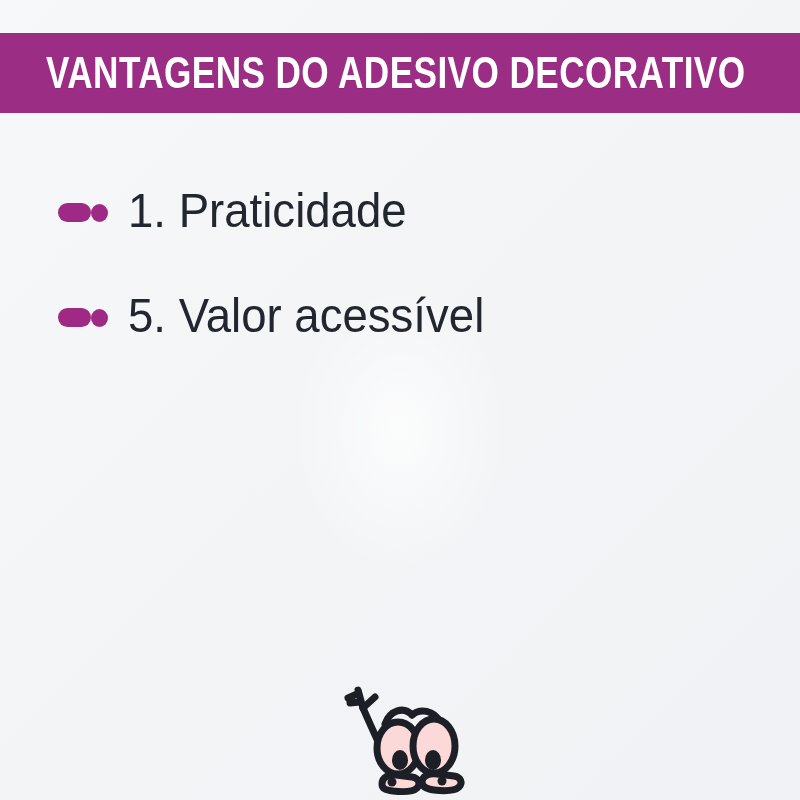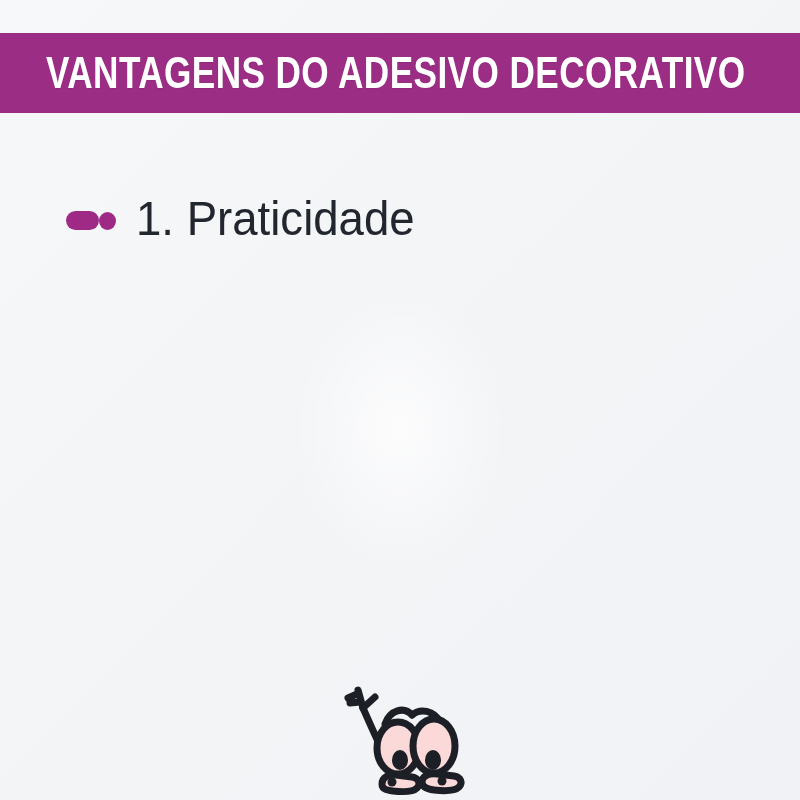--- a/index.html
+++ b/index.html
@@ -49,21 +49,21 @@
     white-space: nowrap;
     text-shadow: 0 1px 0 rgba(0,0,0,0.07);
   }
 
   
   .advantage-list {
     position: absolute;
     left: 0;
     top: 150px;
     width: 682px;
-    margin: 16px;
+    margin: 8px;
     padding: 0;
     list-style: none;
   }
   .advantage-item {
     display: flex;
     align-items: center;
     height: 105px;
     padding-left: 50px;
     box-sizing: border-box;
   }
@@ -132,20 +132,27 @@
       <span class="bullet-marker pill-first">
         <span class="bullet-pill"></span>
         <span class="bullet-dot"></span>
       </span>
       <span class="advantage-text">1. Praticidade</span>
     </li>
 
 
 
 
+    <li class="advantage-item">
+      <span class="bullet-marker pill-first">
+        <span class="bullet-pill"></span>
+        <span class="bullet-dot"></span>
+      </span>
+      <span class="advantage-text">5. Valor acessível</span>
+    </li>
 
   </ul>
 
   <div class="mascot">
     <svg viewBox="0 0 140 126" width="140" height="126" xmlns="http://www.w3.org/2000/svg">
       <g fill="none" stroke="#1d1f26" stroke-width="7" stroke-linecap="round" stroke-linejoin="round">
 
         <path d="M56,86 C48,70 40,52 33,36"></path>
 
         <path d="M33,36 L28,18"></path>

